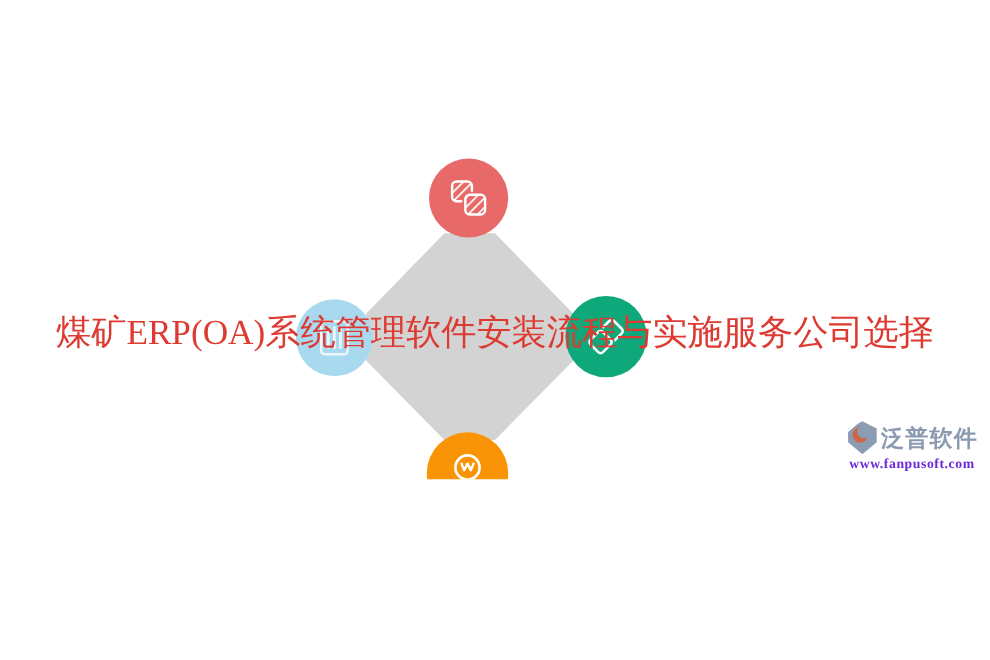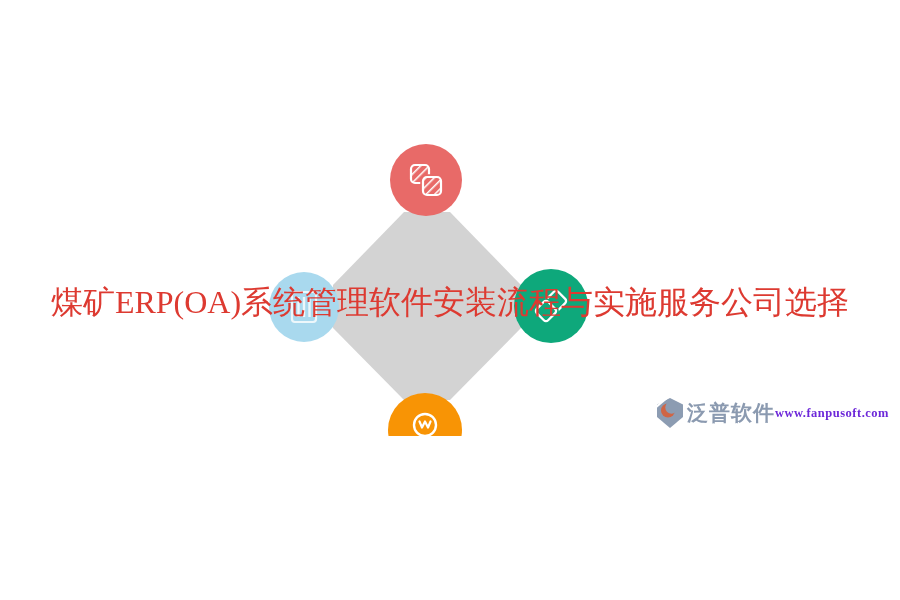--- a/index.html
+++ b/index.html
@@ -27,21 +27,21 @@
     font-size: 32px; line-height: 32px;
     font-weight: normal;
     color: #dd3a31;
     white-space: nowrap;
     letter-spacing: 0px;
     margin: 0;
   }
   .logo {
     position: absolute; z-index: 3;
     right: 11px; bottom: 7px;
-    display: flex; flex-direction: row; align-items: center; margin-top: 45px;
+    display: flex; flex-direction: column; align-items: center; margin-top: 45px;
   }
   .logo-row { display: flex; align-items: center; gap: 2px; }
   .logo-name {
     font-size: 21px; font-weight: bold;
     color: #8b9ab0; letter-spacing: 1px;
   }
   .logo-url {
     font-size: 12.5px; font-weight: bold;
     color: #6d28d9; letter-spacing: 0.5px;
     margin-top: 0px;

